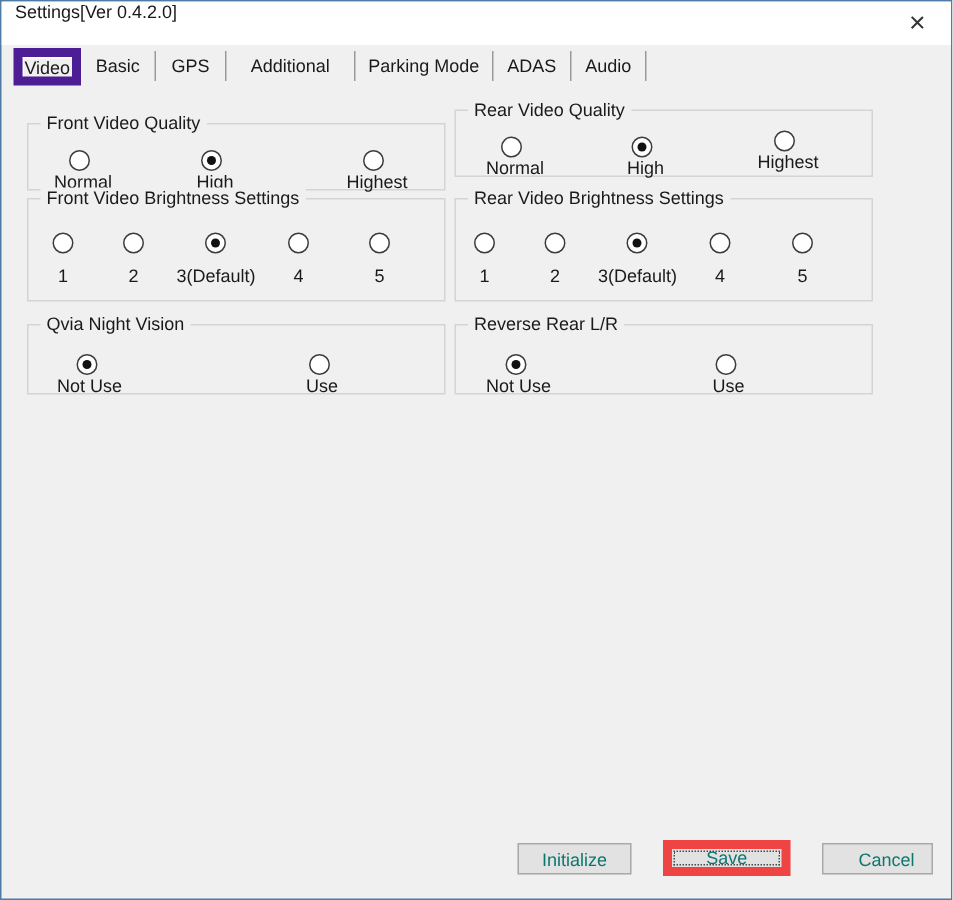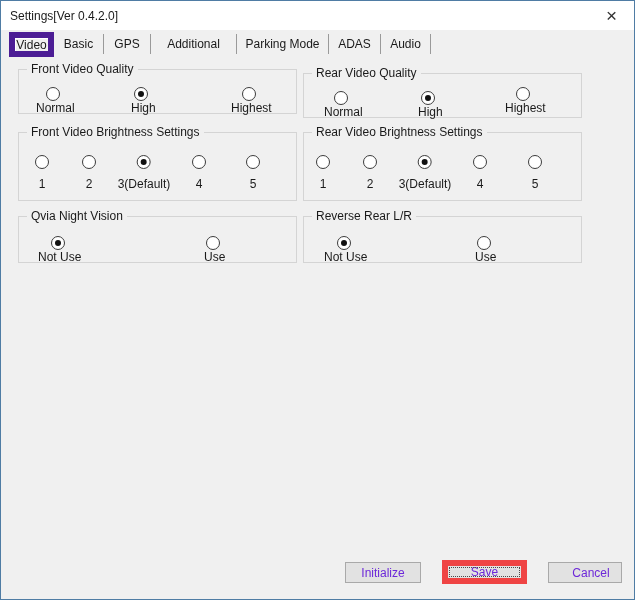--- a/index.html
+++ b/index.html
@@ -2,21 +2,21 @@
 <html><head>
 <meta charset="utf-8">
 <style>
   html,body{margin:0;padding:0;background:#ffffff;}
   .window{
     position:relative;width:635px;height:600px;box-sizing:border-box;
     border:1px solid #4f7ca4;background:#f0f0f0;overflow:hidden;
     font-family:"Liberation Sans", sans-serif;color:#1a1a1a;
   }
   
-  .titlebar{height:29px;background:#ffffff;display:flex;align-items:center;}
+  .titlebar{height:29px;background:#ffffff;display:flex;align-items:flex-start;}
   .title{padding-left:9px;font-size:12px;}
   .close-btn{width:45px;height:29px;margin-left:auto;display:flex;align-items:center;
     justify-content:center;font-size:19px;line-height:1;color:#333;cursor:default;}
   
   .tabstrip{position:absolute;top:30px;left:8px;height:26px;display:flex;align-items:flex-end;}
   .tab{box-sizing:border-box;height:20px;margin-bottom:3px;display:flex;align-items:center;
     justify-content:center;font-size:12px;white-space:nowrap;flex:none;
     border-right:1px solid #9a9a9a;}
   .tab.selected{height:25px;margin-bottom:0;border:6px solid #4c1d95;background:#f0f0f0;
     box-shadow:inset 1px 1px 0 #ffffff;}
@@ -30,21 +30,21 @@
     position:relative;flex:none;}
   .radio.checked::after{content:"";position:absolute;left:3px;top:3px;width:6px;height:6px;
     border-radius:50%;background:#111;}
   .opt-label{margin-left:4px;font-size:12px;white-space:nowrap;}
   
   .bopt{position:absolute;top:22px;transform:translateX(-50%);display:flex;
     flex-direction:column;align-items:center;cursor:default;}
   .bopt .blabel{margin-top:8px;font-size:12px;white-space:nowrap;}
   
   .btn{position:absolute;box-sizing:border-box;height:21px;background:#e2e2e2;
-    border:1px solid #a9a9a9;font-size:12px;font-family:inherit;color:#6d28d9;
+    border:1px solid #a9a9a9;font-size:12px;font-family:inherit;color:#0f766e;
     display:flex;align-items:center;justify-content:center;padding:0;}
   .btn-init{left:344px;top:561px;width:76px;}
   .btn-save{left:441px;top:559px;width:85px;height:24px;border:6px solid #ef4444;}
   .btn-save::before{content:"";position:absolute;inset:1px;border:1px dotted #4a4a4a;pointer-events:none;}
   .btn-cancel{left:547px;top:561px;width:74px;padding-left:12px;}
 </style>
 </head>
 <body>
 
 <div class="window">
@@ -59,21 +59,21 @@
   <div class="tabstrip">
     <span class="tab selected" style="width:45px">Video</span>
     <span class="tab" style="width:50px">Basic</span>
     <span class="tab" style="width:47px">GPS</span>
     <span class="tab" style="width:86px">Additional</span>
     <span class="tab" style="width:92px">Parking Mode</span>
     <span class="tab" style="width:52px">ADAS</span>
     <span class="tab" style="width:50px">Audio</span>
   </div>
 
-  <div class="group" style="left:17px;top:68px;width:279px;height:45px">
+  <div class="group" style="left:17px;top:81px;width:279px;height:45px">
     <span class="group-title">Front Video Quality</span>
     <span class="opt" style="left:13px;top:17px">
       <span class="radio"></span>
       <span class="opt-label">Normal</span>
     </span>
     <span class="opt" style="left:108px;top:17px">
       <span class="radio checked"></span>
       <span class="opt-label">High</span>
     </span>
     <span class="opt" style="left:208px;top:17px">

